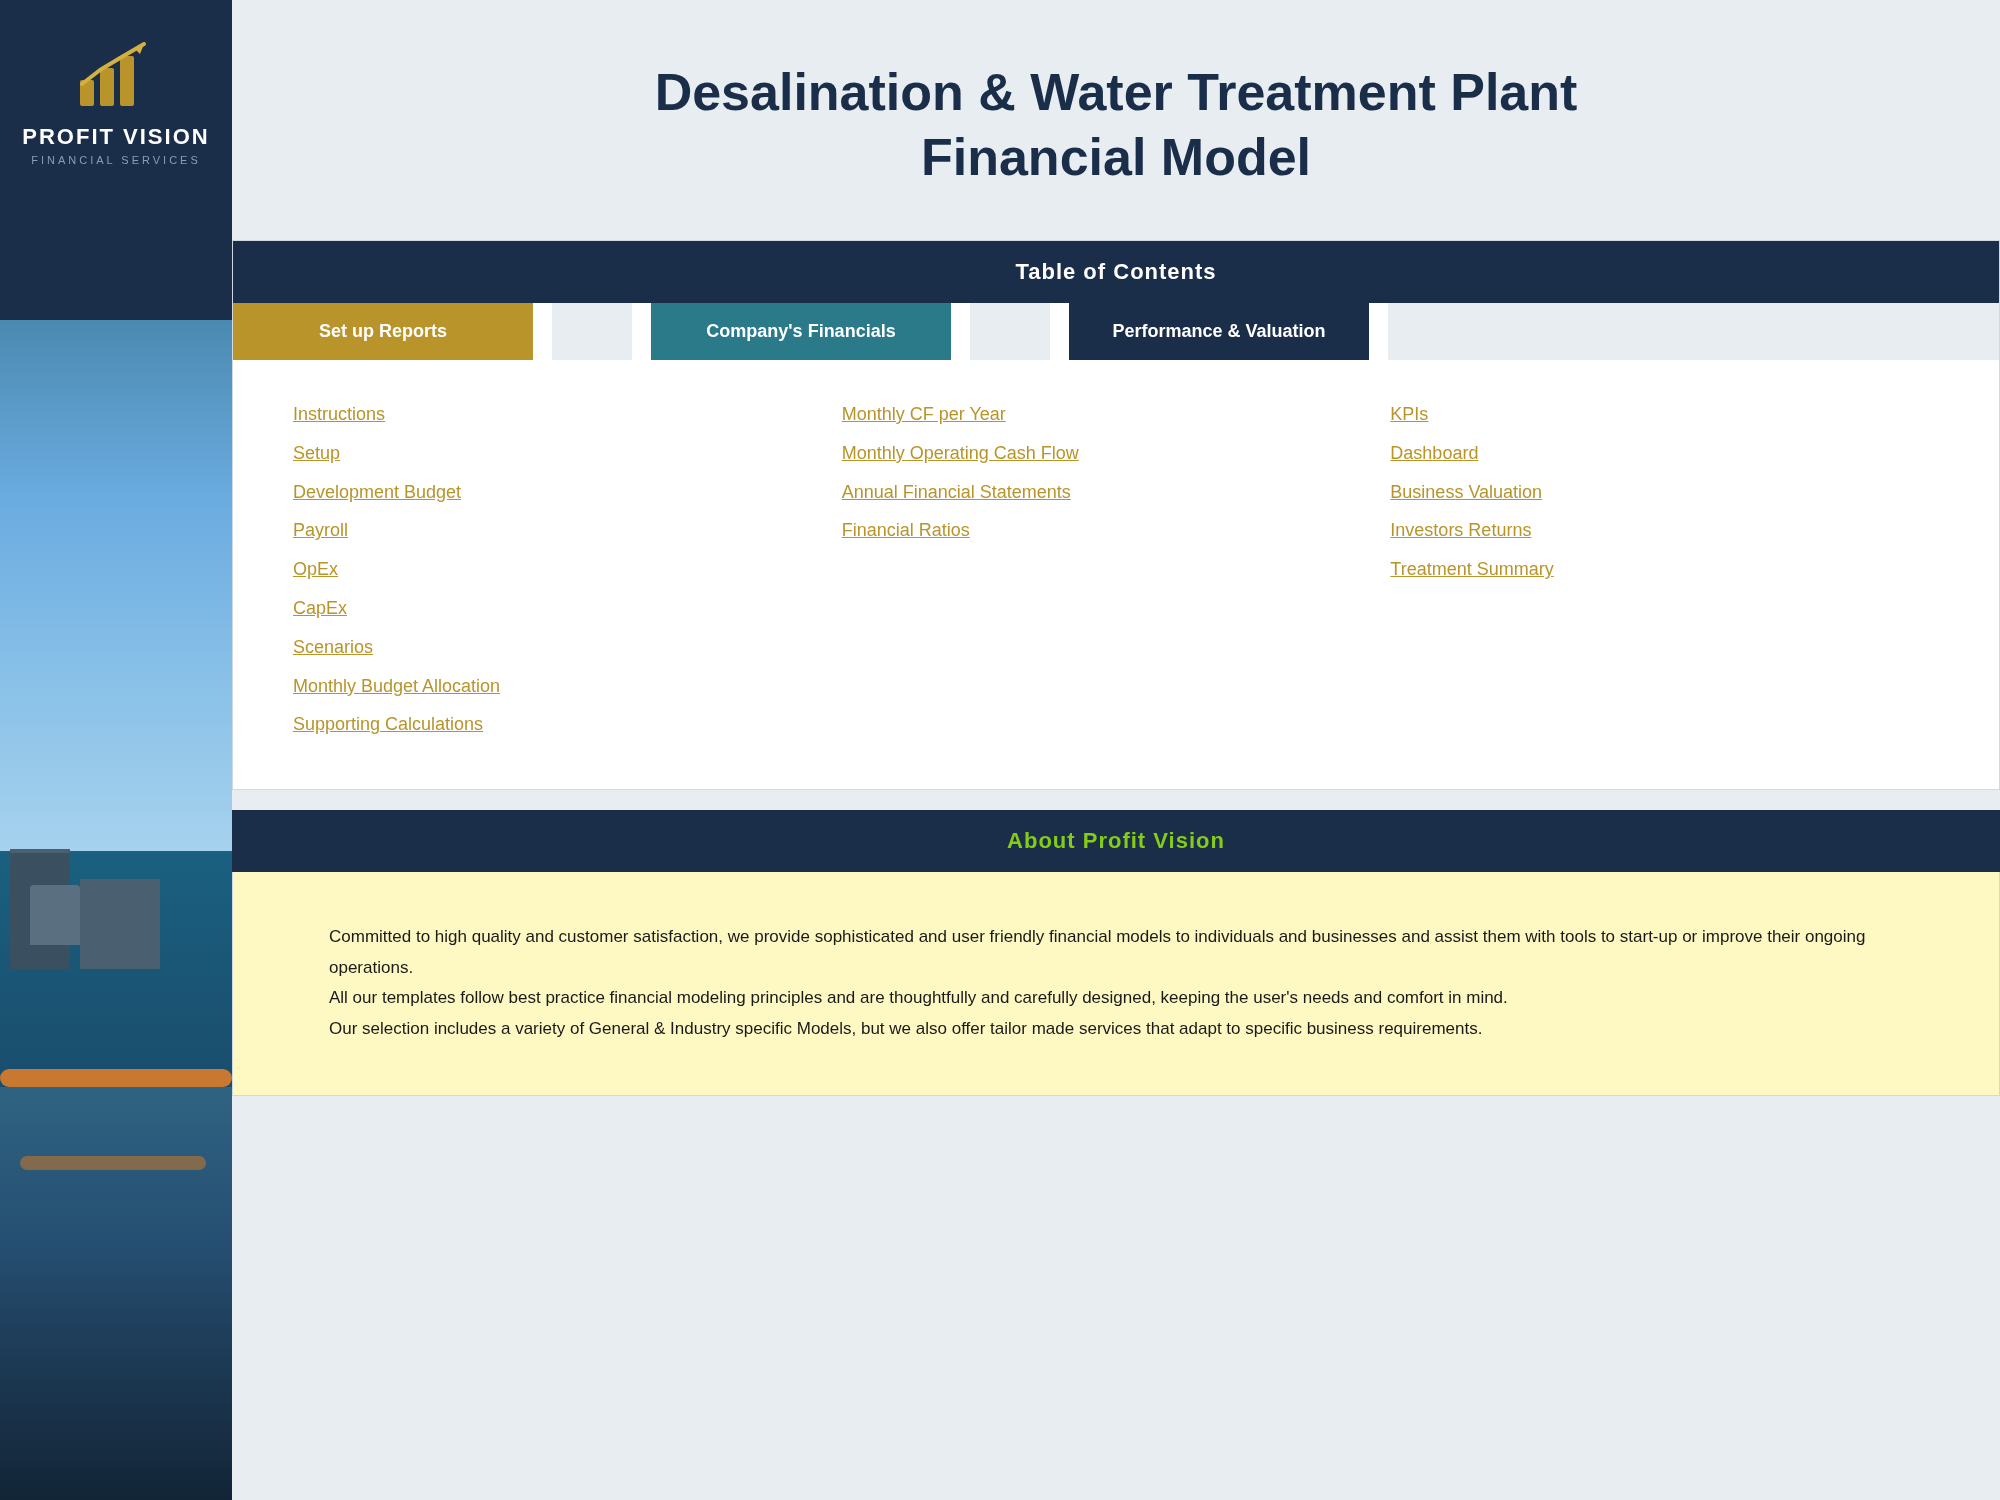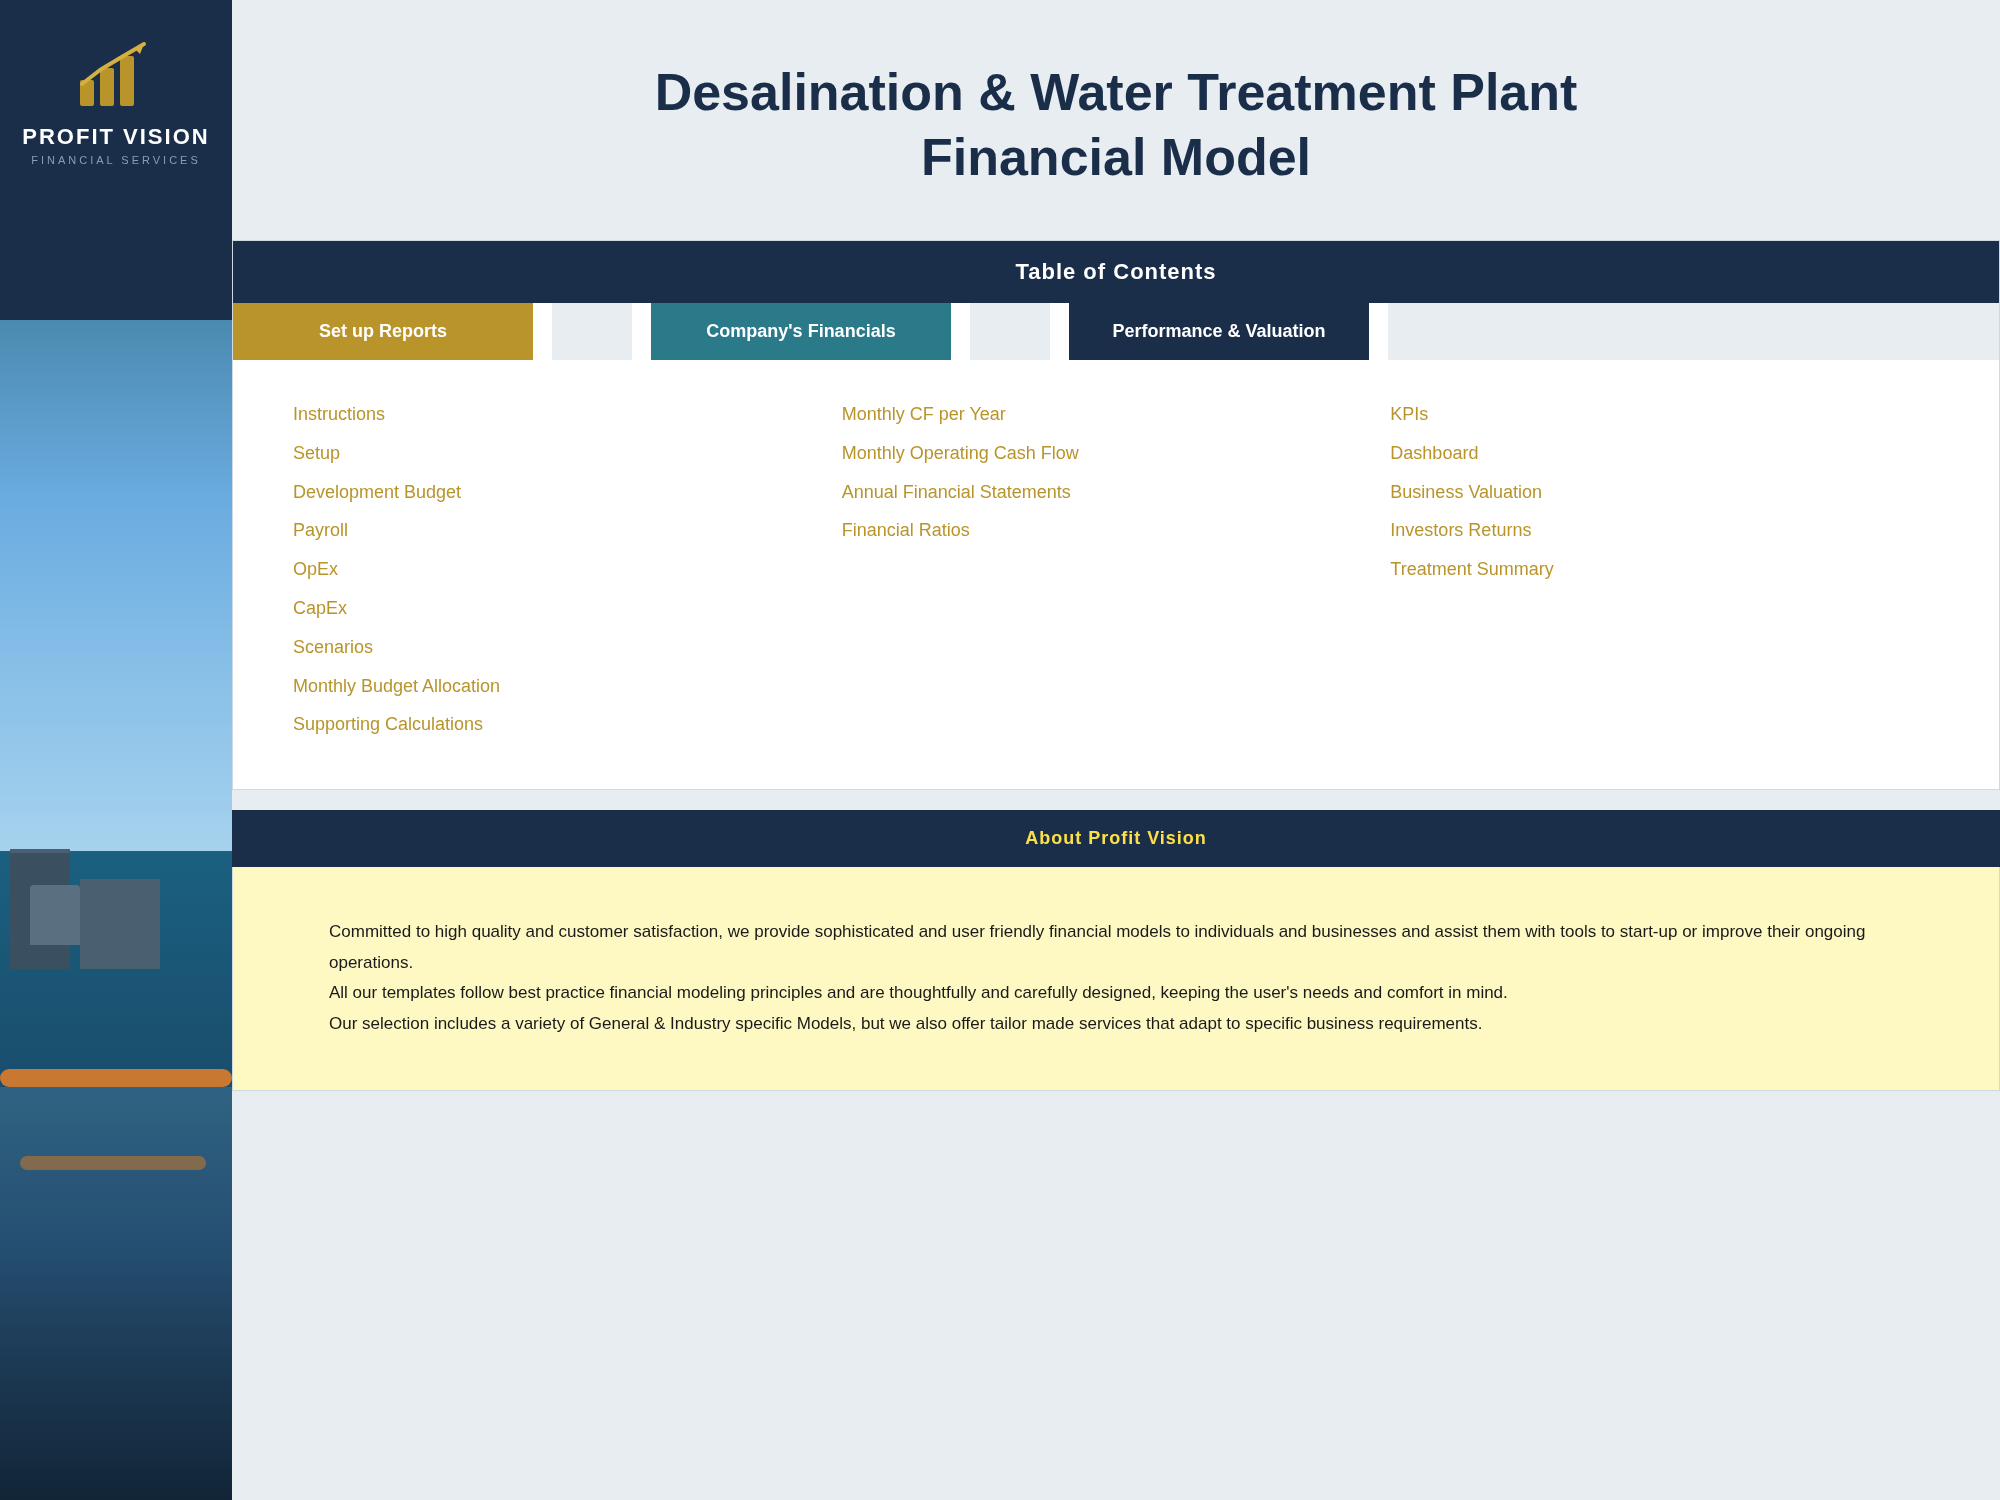--- a/index.html
+++ b/index.html
@@ -231,34 +231,35 @@
     .toc-col {
       flex: 1;
       display: flex;
       flex-direction: column;
       gap: 10px;
     }
     .toc-link {
       color: #b8942a;
       font-size: 18px;
       font-weight: 500;
+      text-decoration: underline;
       cursor: pointer;
       line-height: 1.6;
     }
 
     
     .about-section {
       margin-top: 20px;
     }
     .about-header {
       background: #1a2e4a;
-      color: #fde047;
+      color: #84cc16;
       text-align: center;
       padding: 18px;
-      font-size: 18px;
+      font-size: 22px;
       font-weight: 600;
       letter-spacing: 1px;
     }
     .about-content {
       background: #fef9c3;
       padding: 50px 96px;
       font-size: 17px;
       color: #1a1a1a;
       line-height: 1.8;
       border: 1px solid #d0d8e0;

